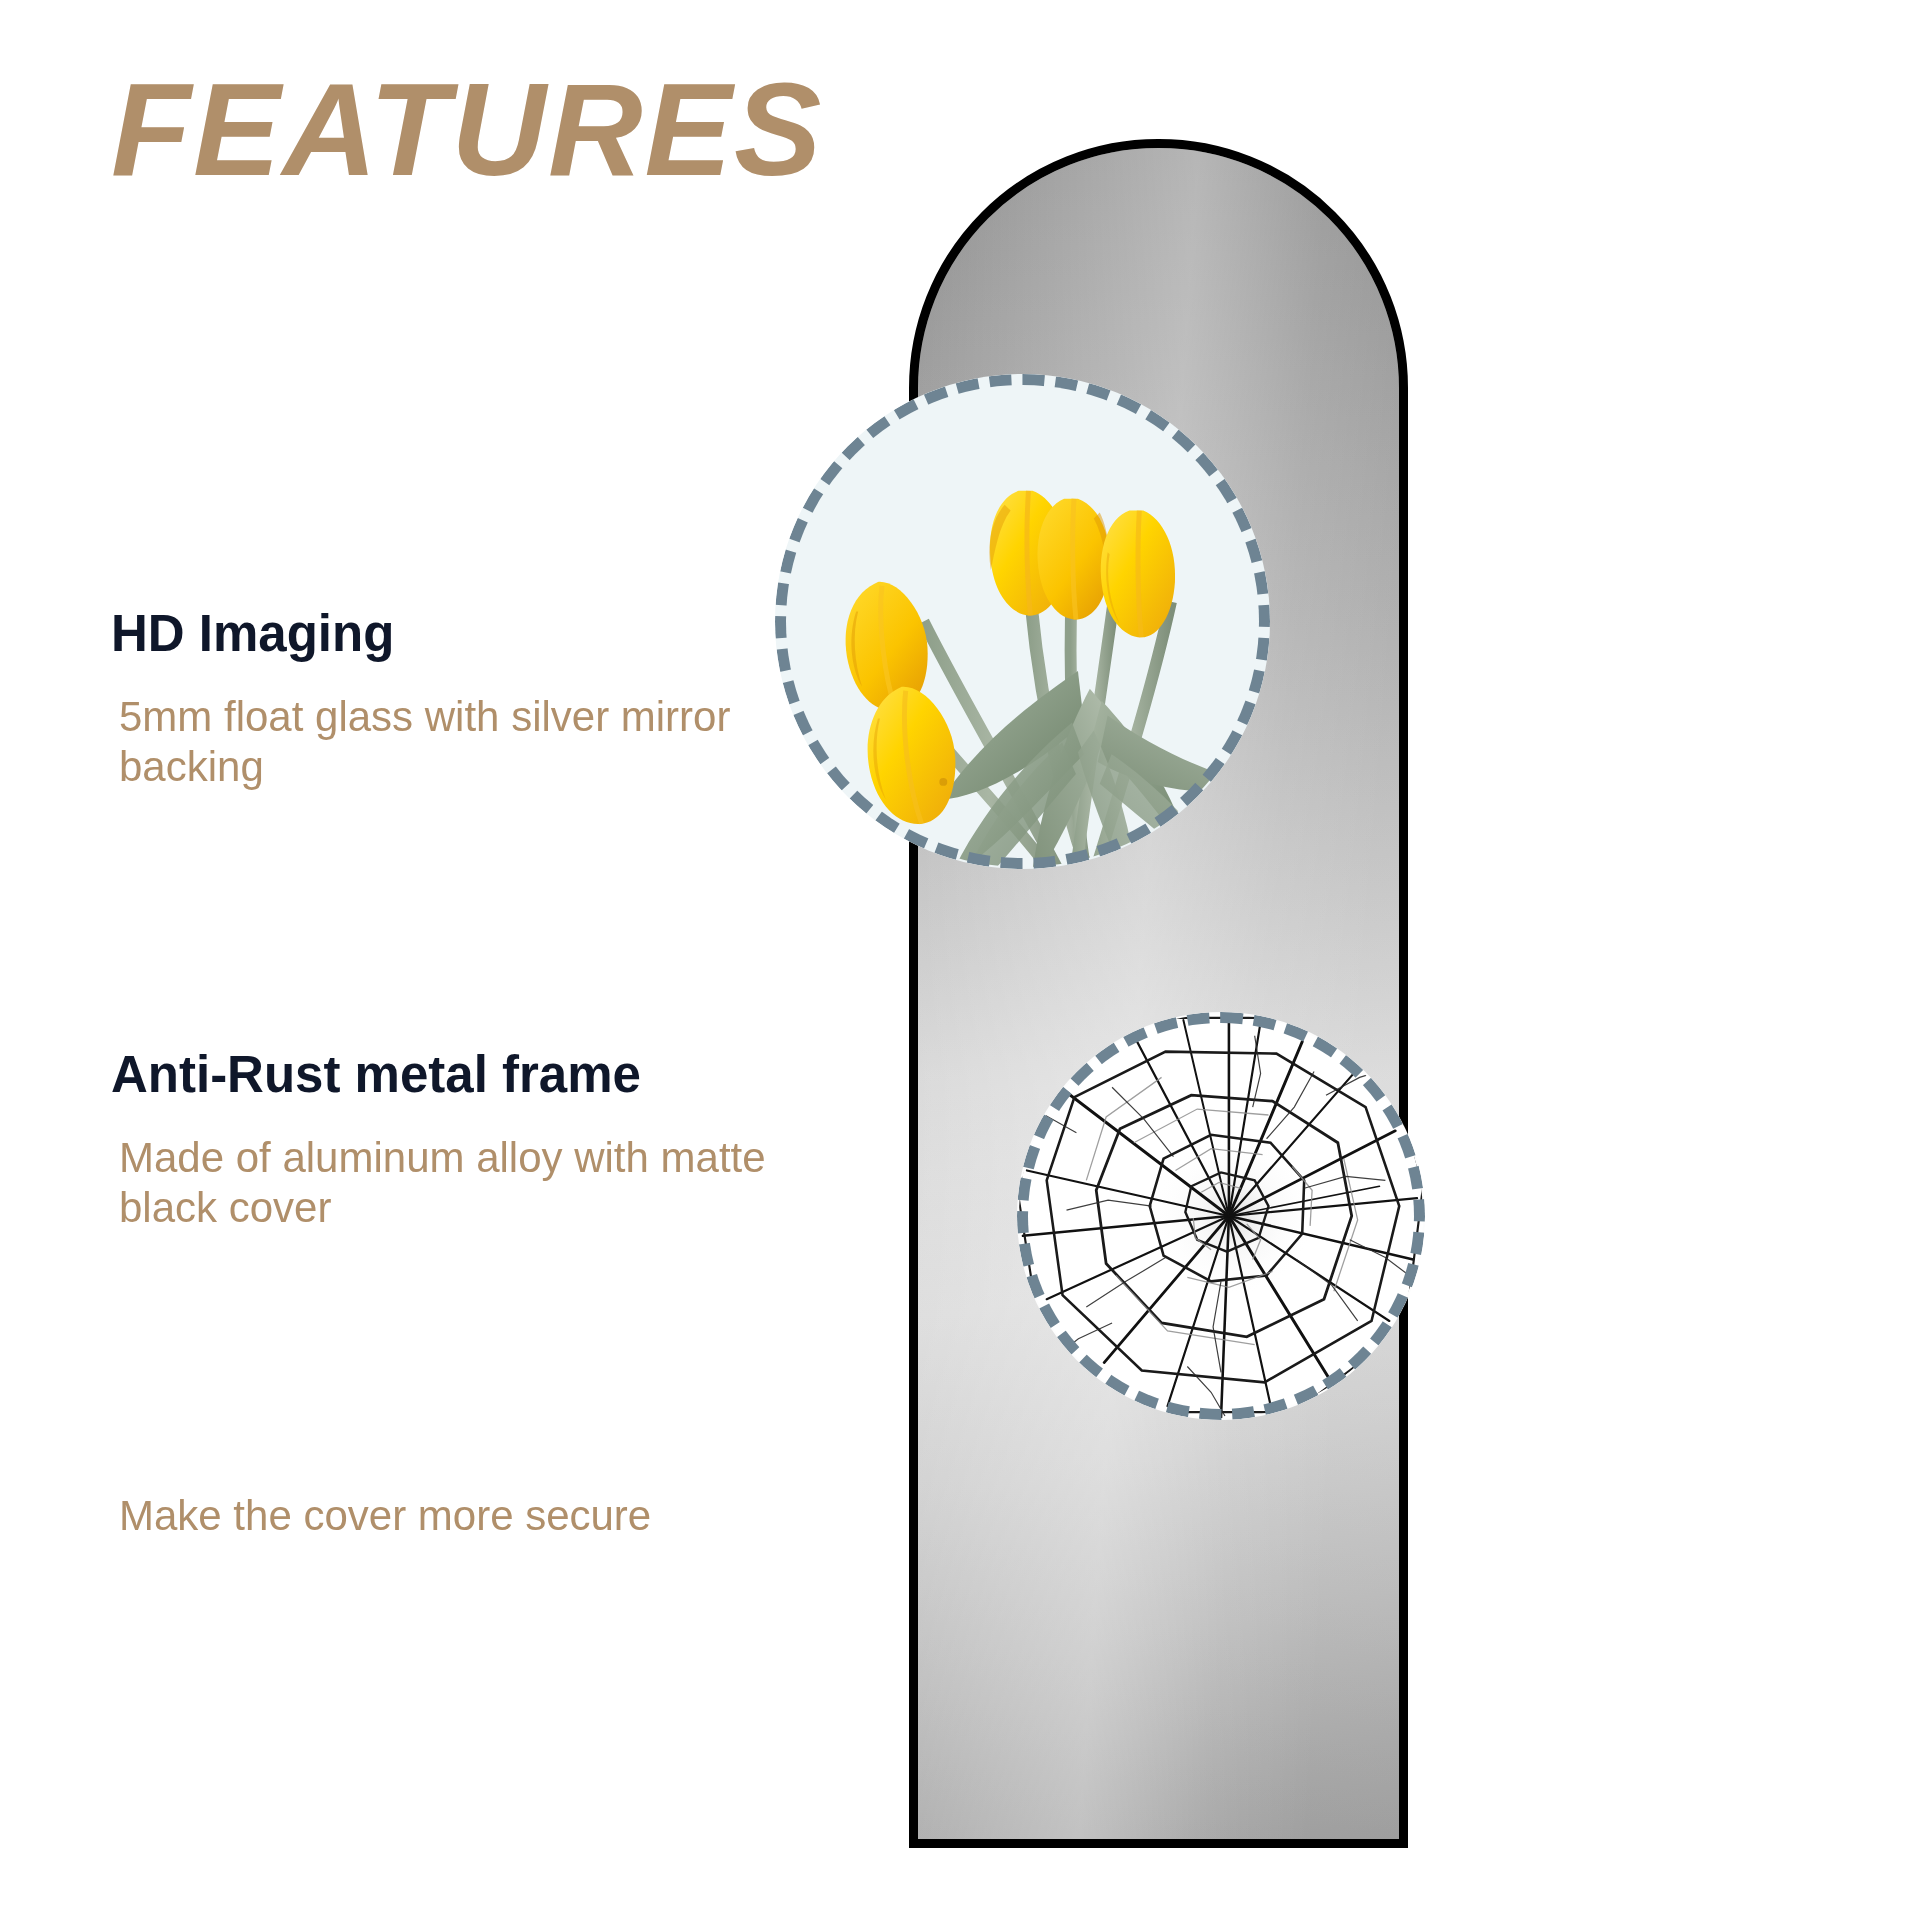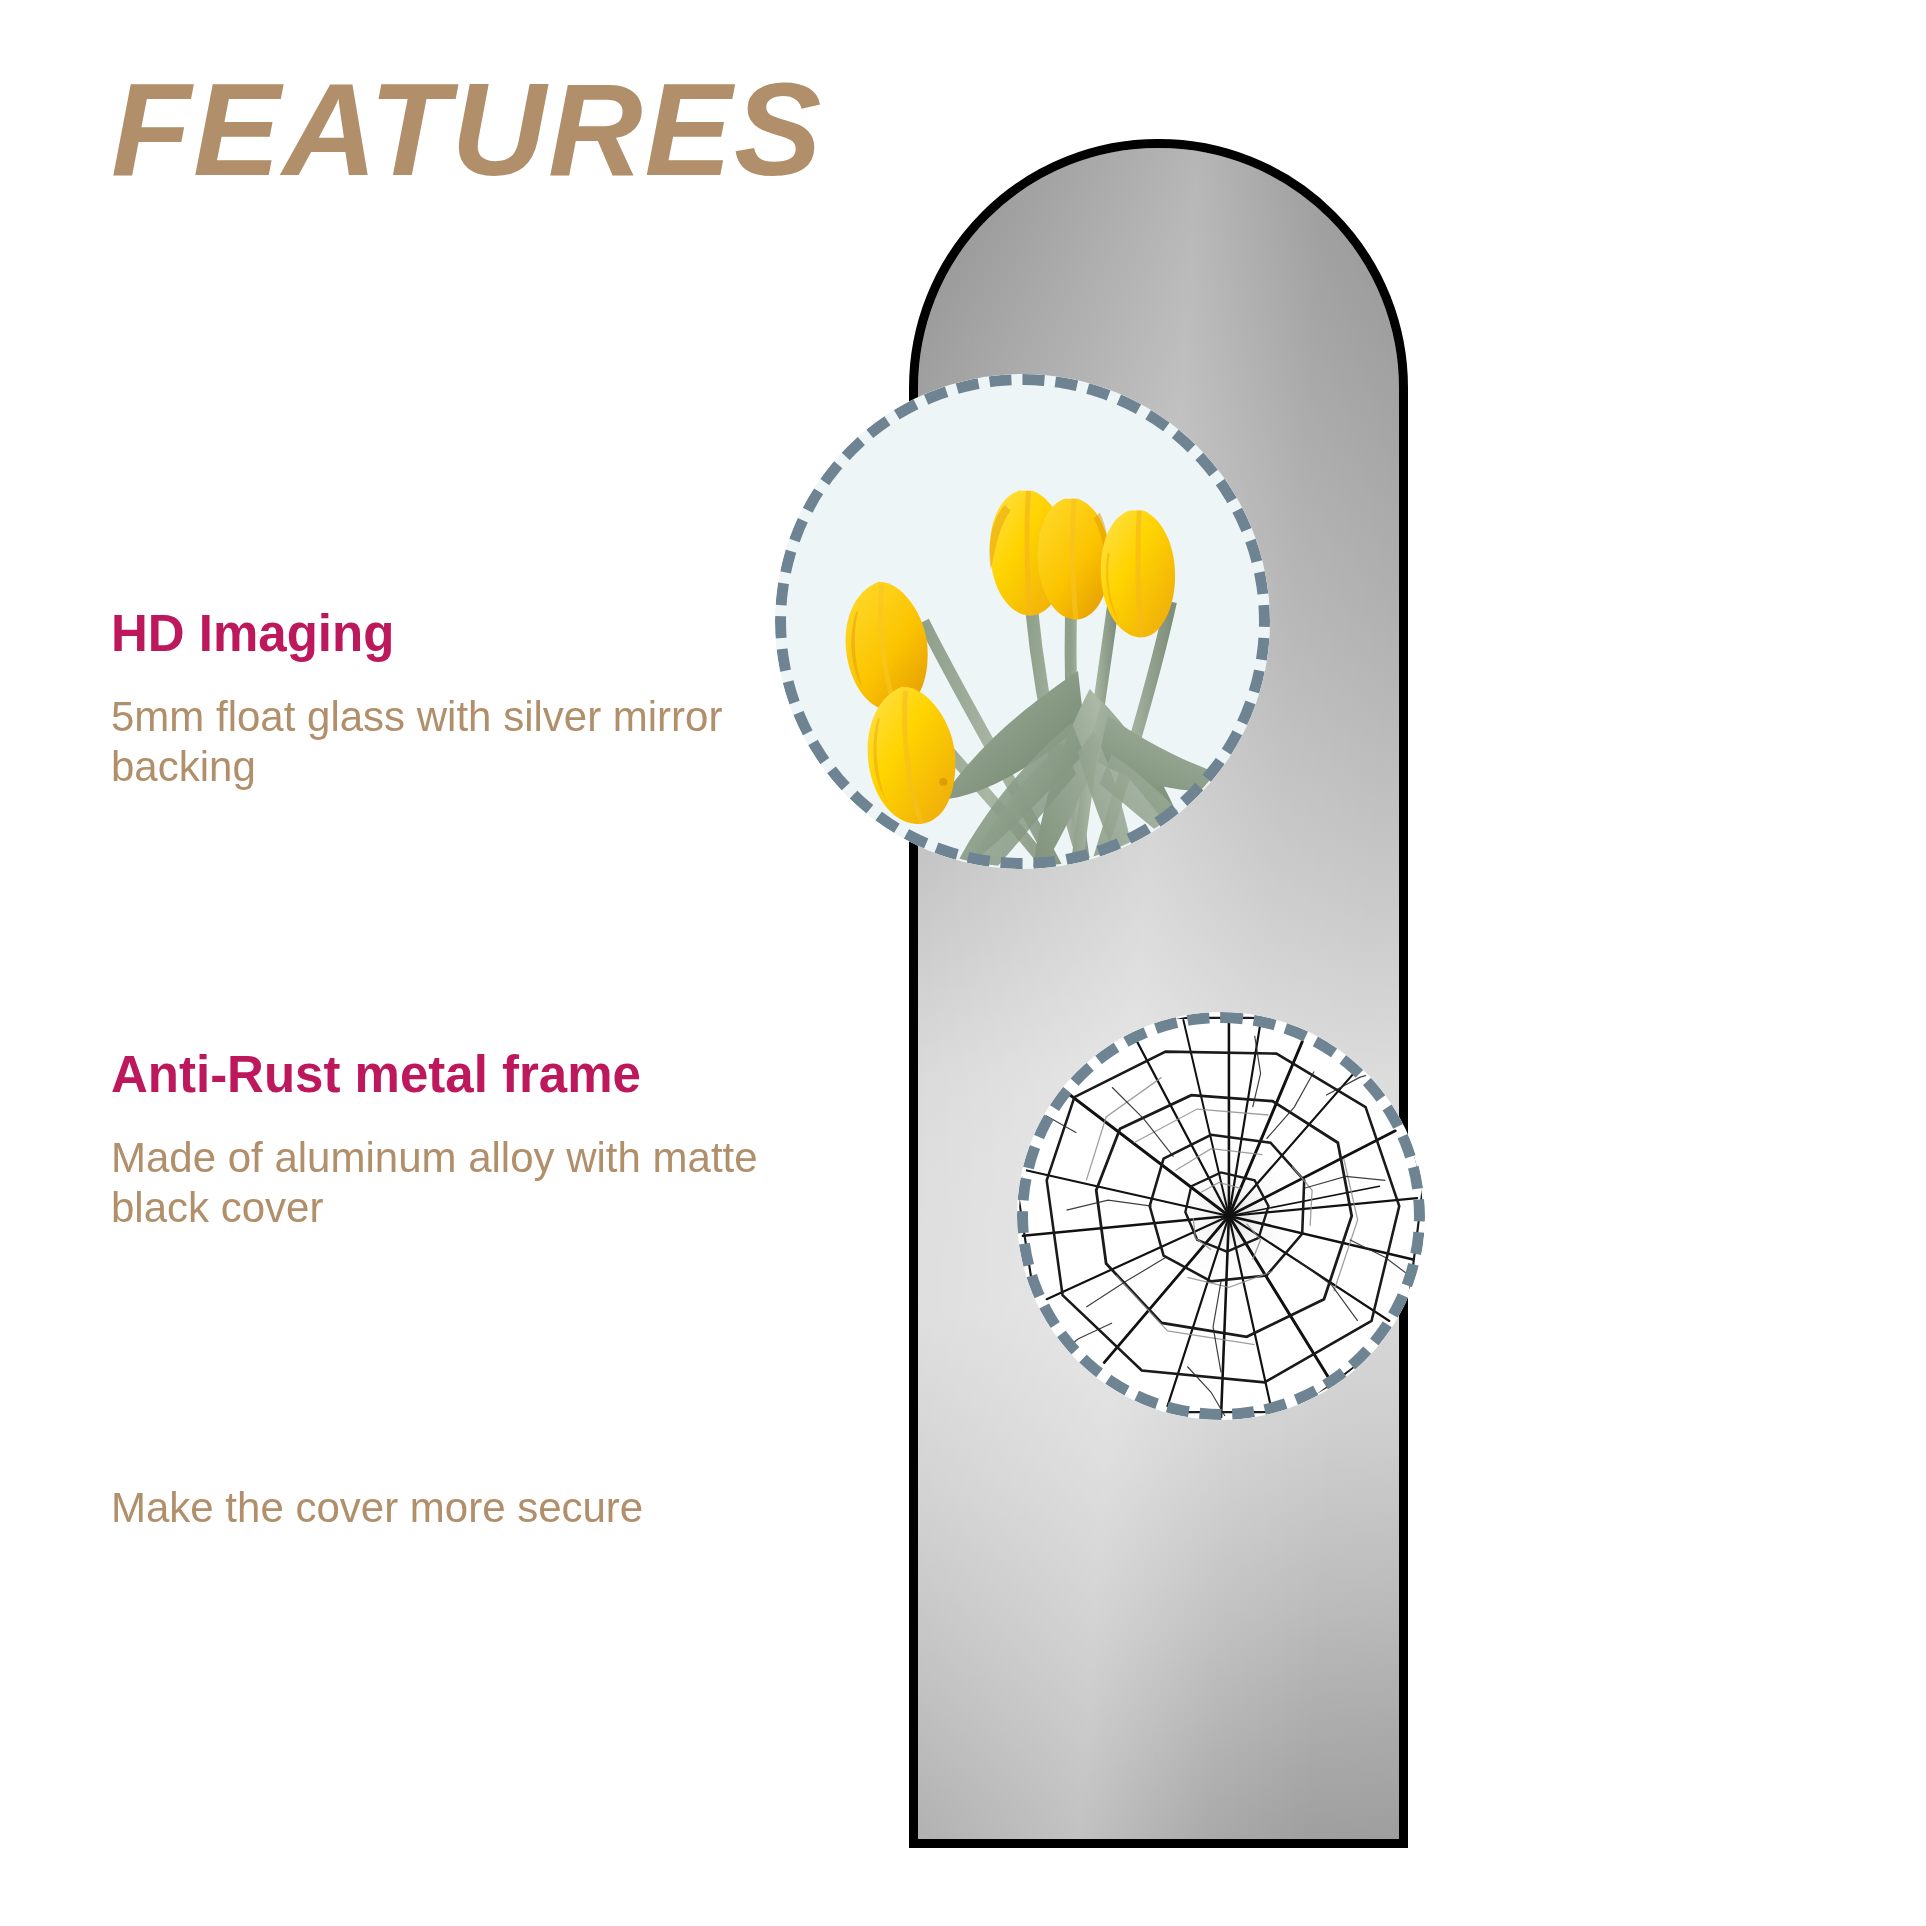--- a/index.html
+++ b/index.html
@@ -17,26 +17,26 @@
     position:absolute; left:111px; top:61px;
     font-size:131px; font-weight:bold; font-style:italic;
     color:#b08f6a; letter-spacing:2px; line-height:1.05;
     white-space:nowrap;
   }
 
   
   #features { position:absolute; left:111px; top:0; width:713px; height:1927px; }
   .feature { position:absolute; left:0; width:713px; }
   .feature-title {
-    font-size:51px; font-weight:bold; color:#be185d;
+    font-size:51px; font-weight:bold; color:#0f172a;
     line-height:1.1; margin:0 0 30px 0; white-space:nowrap;
   }
   .feature-desc {
     font-size:42px; font-weight:normal; color:#b08f6a;
-    line-height:1.18; margin:0; width:693px;
+    line-height:1.18; margin:8px; width:693px;
   }
   .f0 { top:606px; }
   .f1 { top:1047px; }
   .f2 { top:1483px; }
 
   
   #mirror {
     position:absolute;
     left:909px; top:139px;
     width:499px; height:1709px;

